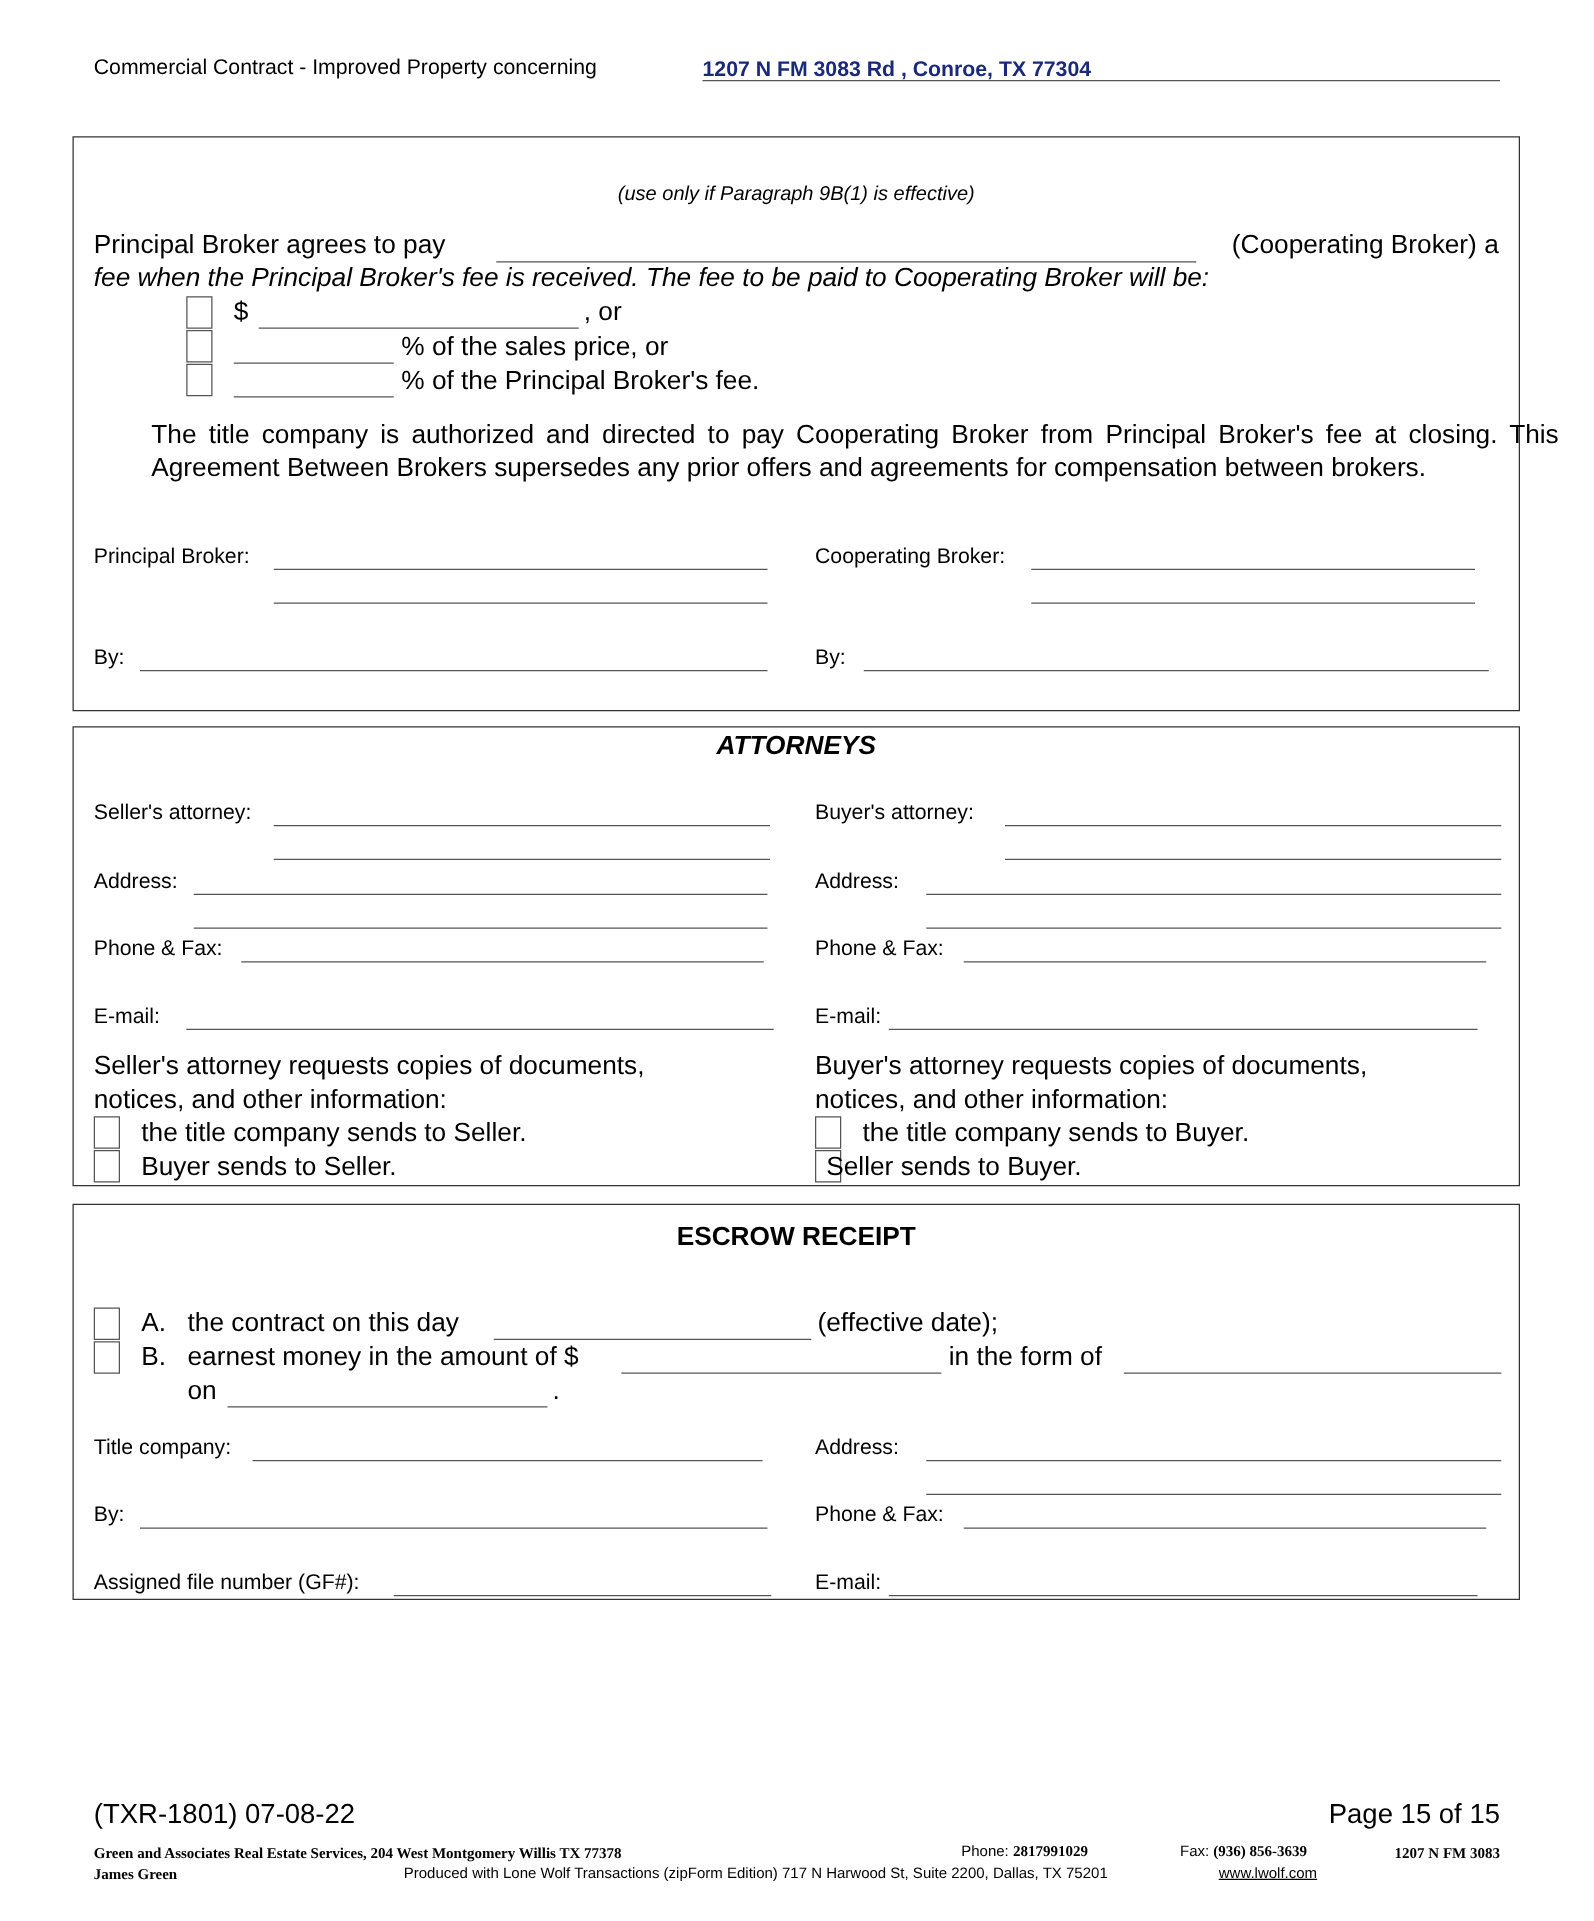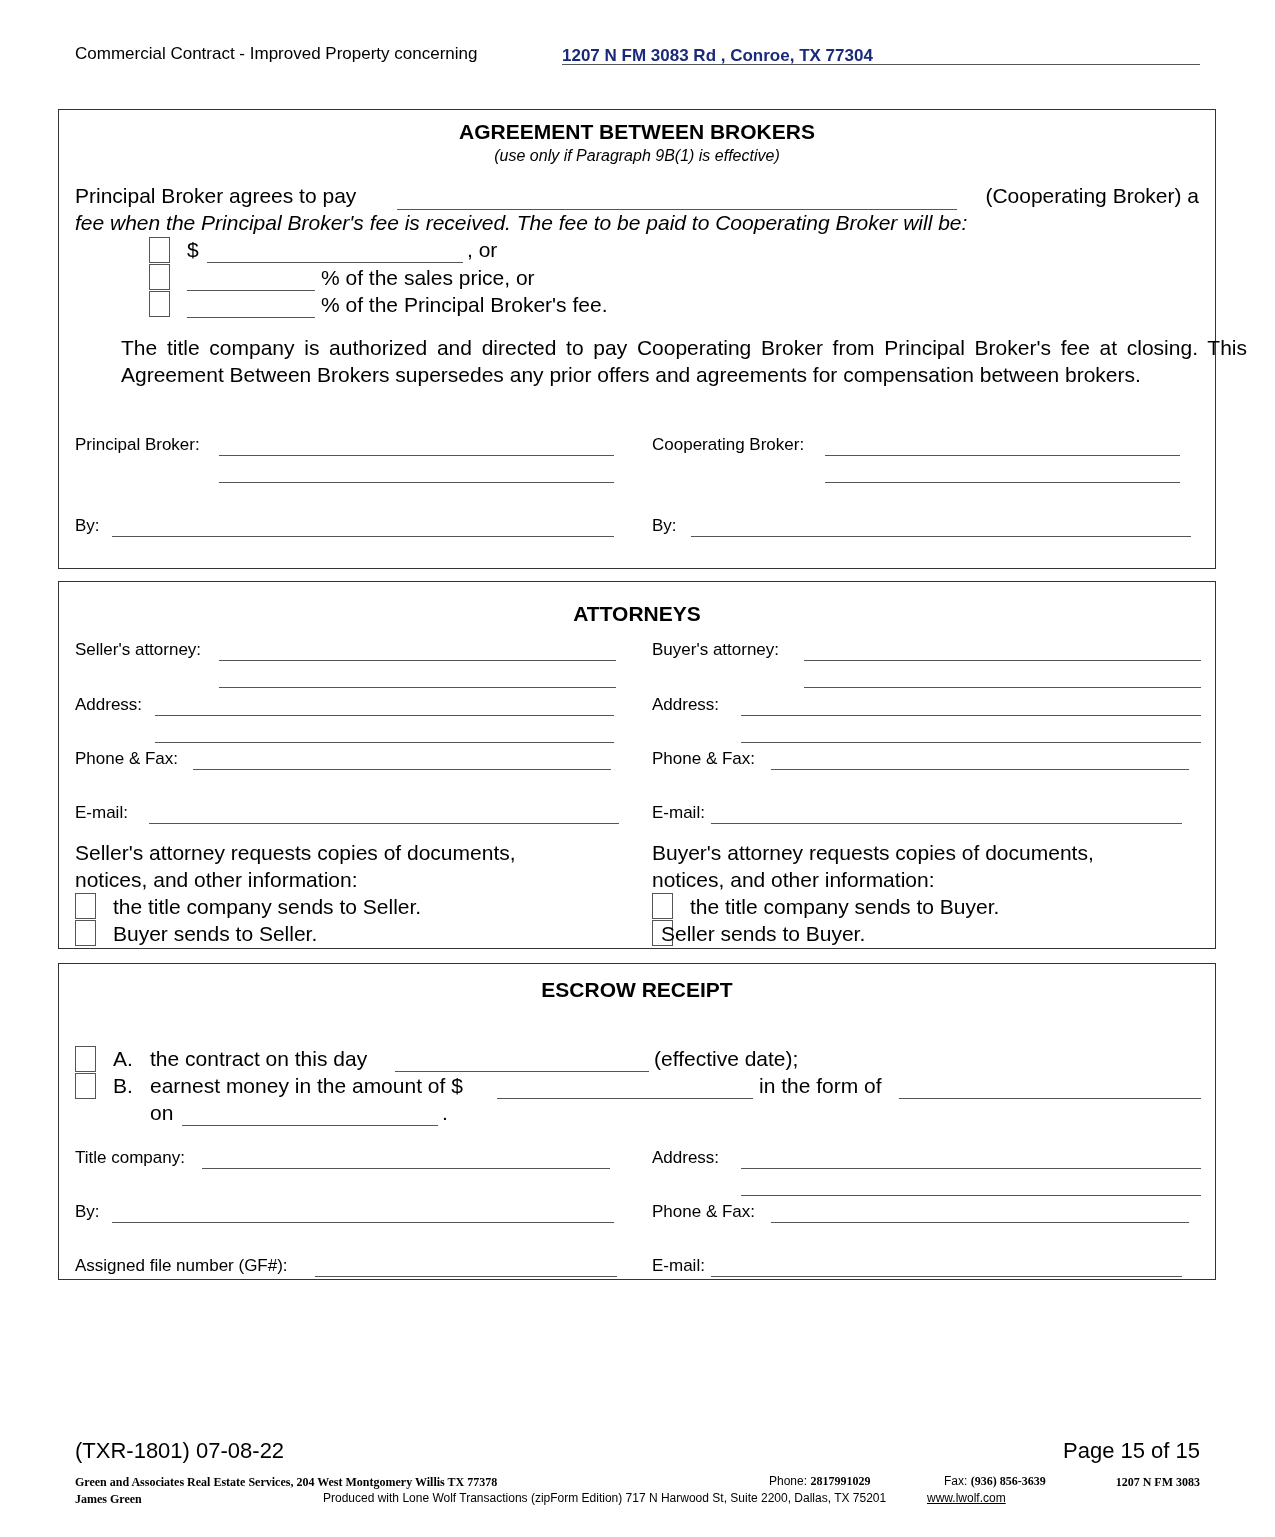--- a/index.html
+++ b/index.html
@@ -12,31 +12,30 @@
   .sec-title { position:absolute; left:0; width:100%; text-align:center; font-weight:bold; font-size:21px; }
   .sub-title { position:absolute; left:0; width:100%; text-align:center; font-style:italic; font-size:16px; }
   .txt { position:absolute; font-size:21px; white-space:nowrap; }
   .small { position:absolute; font-size:17px; white-space:nowrap; }
   .line { position:absolute; height:0; border-top:1.5px solid #555; }
   .cb { position:absolute; width:21px; height:26px; border:1.5px solid #555; box-sizing:border-box; background:#fff; }
   .para { position:absolute; left:16px; width:1126px; font-size:21px; line-height:27px; text-align:justify; }
   .foot1 { font-size:22px; }
   .serifb { font-family:"Liberation Serif", serif; font-weight:bold; font-size:12px; }
   .foot-small { font-size:12px; }
-  a.lnk { color:#000; text-decoration:underline; }
+  a.lnk { color:#000; text-decoration:underline;margin-left:48px; }
 </style>
 </head>
 <body>
 
 <div class="abs hdr-label">Commercial Contract - Improved Property concerning</div>
 <div class="abs hdr-addr">1207 N FM 3083 Rd  , Conroe, TX  77304</div>
 <div class="abs hdr-line"></div>
 
 <div class="box" style="top:109px;height:460px;">
-  <div class="sec-title" style="top:10px;">AGREEMENT BETWEEN BROKERS</div>
   <div class="sub-title" style="top:37px;">(use only if Paragraph 9B(1) is effective)</div>
 
   <div class="txt" style="left:16px;top:74px;">Principal Broker agrees to pay</div>
   <div class="line" style="left:338px;top:99px;width:560px;"></div>
   <div class="txt" style="right:16px;top:74px;">(Cooperating Broker) a</div>
   <div class="txt" style="left:16px;top:101px;font-style:italic;">fee when the Principal Broker's fee is received. The fee to be paid to Cooperating Broker will be:</div>
 
   <div class="cb" style="left:90px;top:127px;"></div>
   <div class="txt" style="left:128px;top:128px;">$</div>
   <div class="line" style="left:148px;top:152px;width:256px;"></div>
@@ -60,21 +59,21 @@
   <div class="line" style="left:766px;top:345px;width:355px;"></div>
   <div class="line" style="left:766px;top:372px;width:355px;"></div>
 
   <div class="small" style="left:16px;top:406px;">By:</div>
   <div class="line" style="left:53px;top:426px;width:502px;"></div>
   <div class="small" style="left:593px;top:406px;">By:</div>
   <div class="line" style="left:632px;top:426px;width:500px;"></div>
 </div>
 
 <div class="box" style="top:581px;height:368px;">
-  <div class="sec-title" style="top:20px;">ATTORNEYS</div>
+  <div class="sec-title" style="top:3px;font-style:italic;">ATTORNEYS</div>
 
   <div class="small" style="left:16px;top:58px;">Seller's attorney:</div>
   <div class="line" style="left:160px;top:78px;width:397px;"></div>
   <div class="line" style="left:160px;top:105px;width:397px;"></div>
   <div class="small" style="left:16px;top:113px;">Address:</div>
   <div class="line" style="left:96px;top:133px;width:459px;"></div>
   <div class="line" style="left:96px;top:160px;width:459px;"></div>
   <div class="small" style="left:16px;top:167px;">Phone &amp; Fax:</div>
   <div class="line" style="left:134px;top:187px;width:418px;"></div>
   <div class="small" style="left:16px;top:221px;">E-mail:</div>

